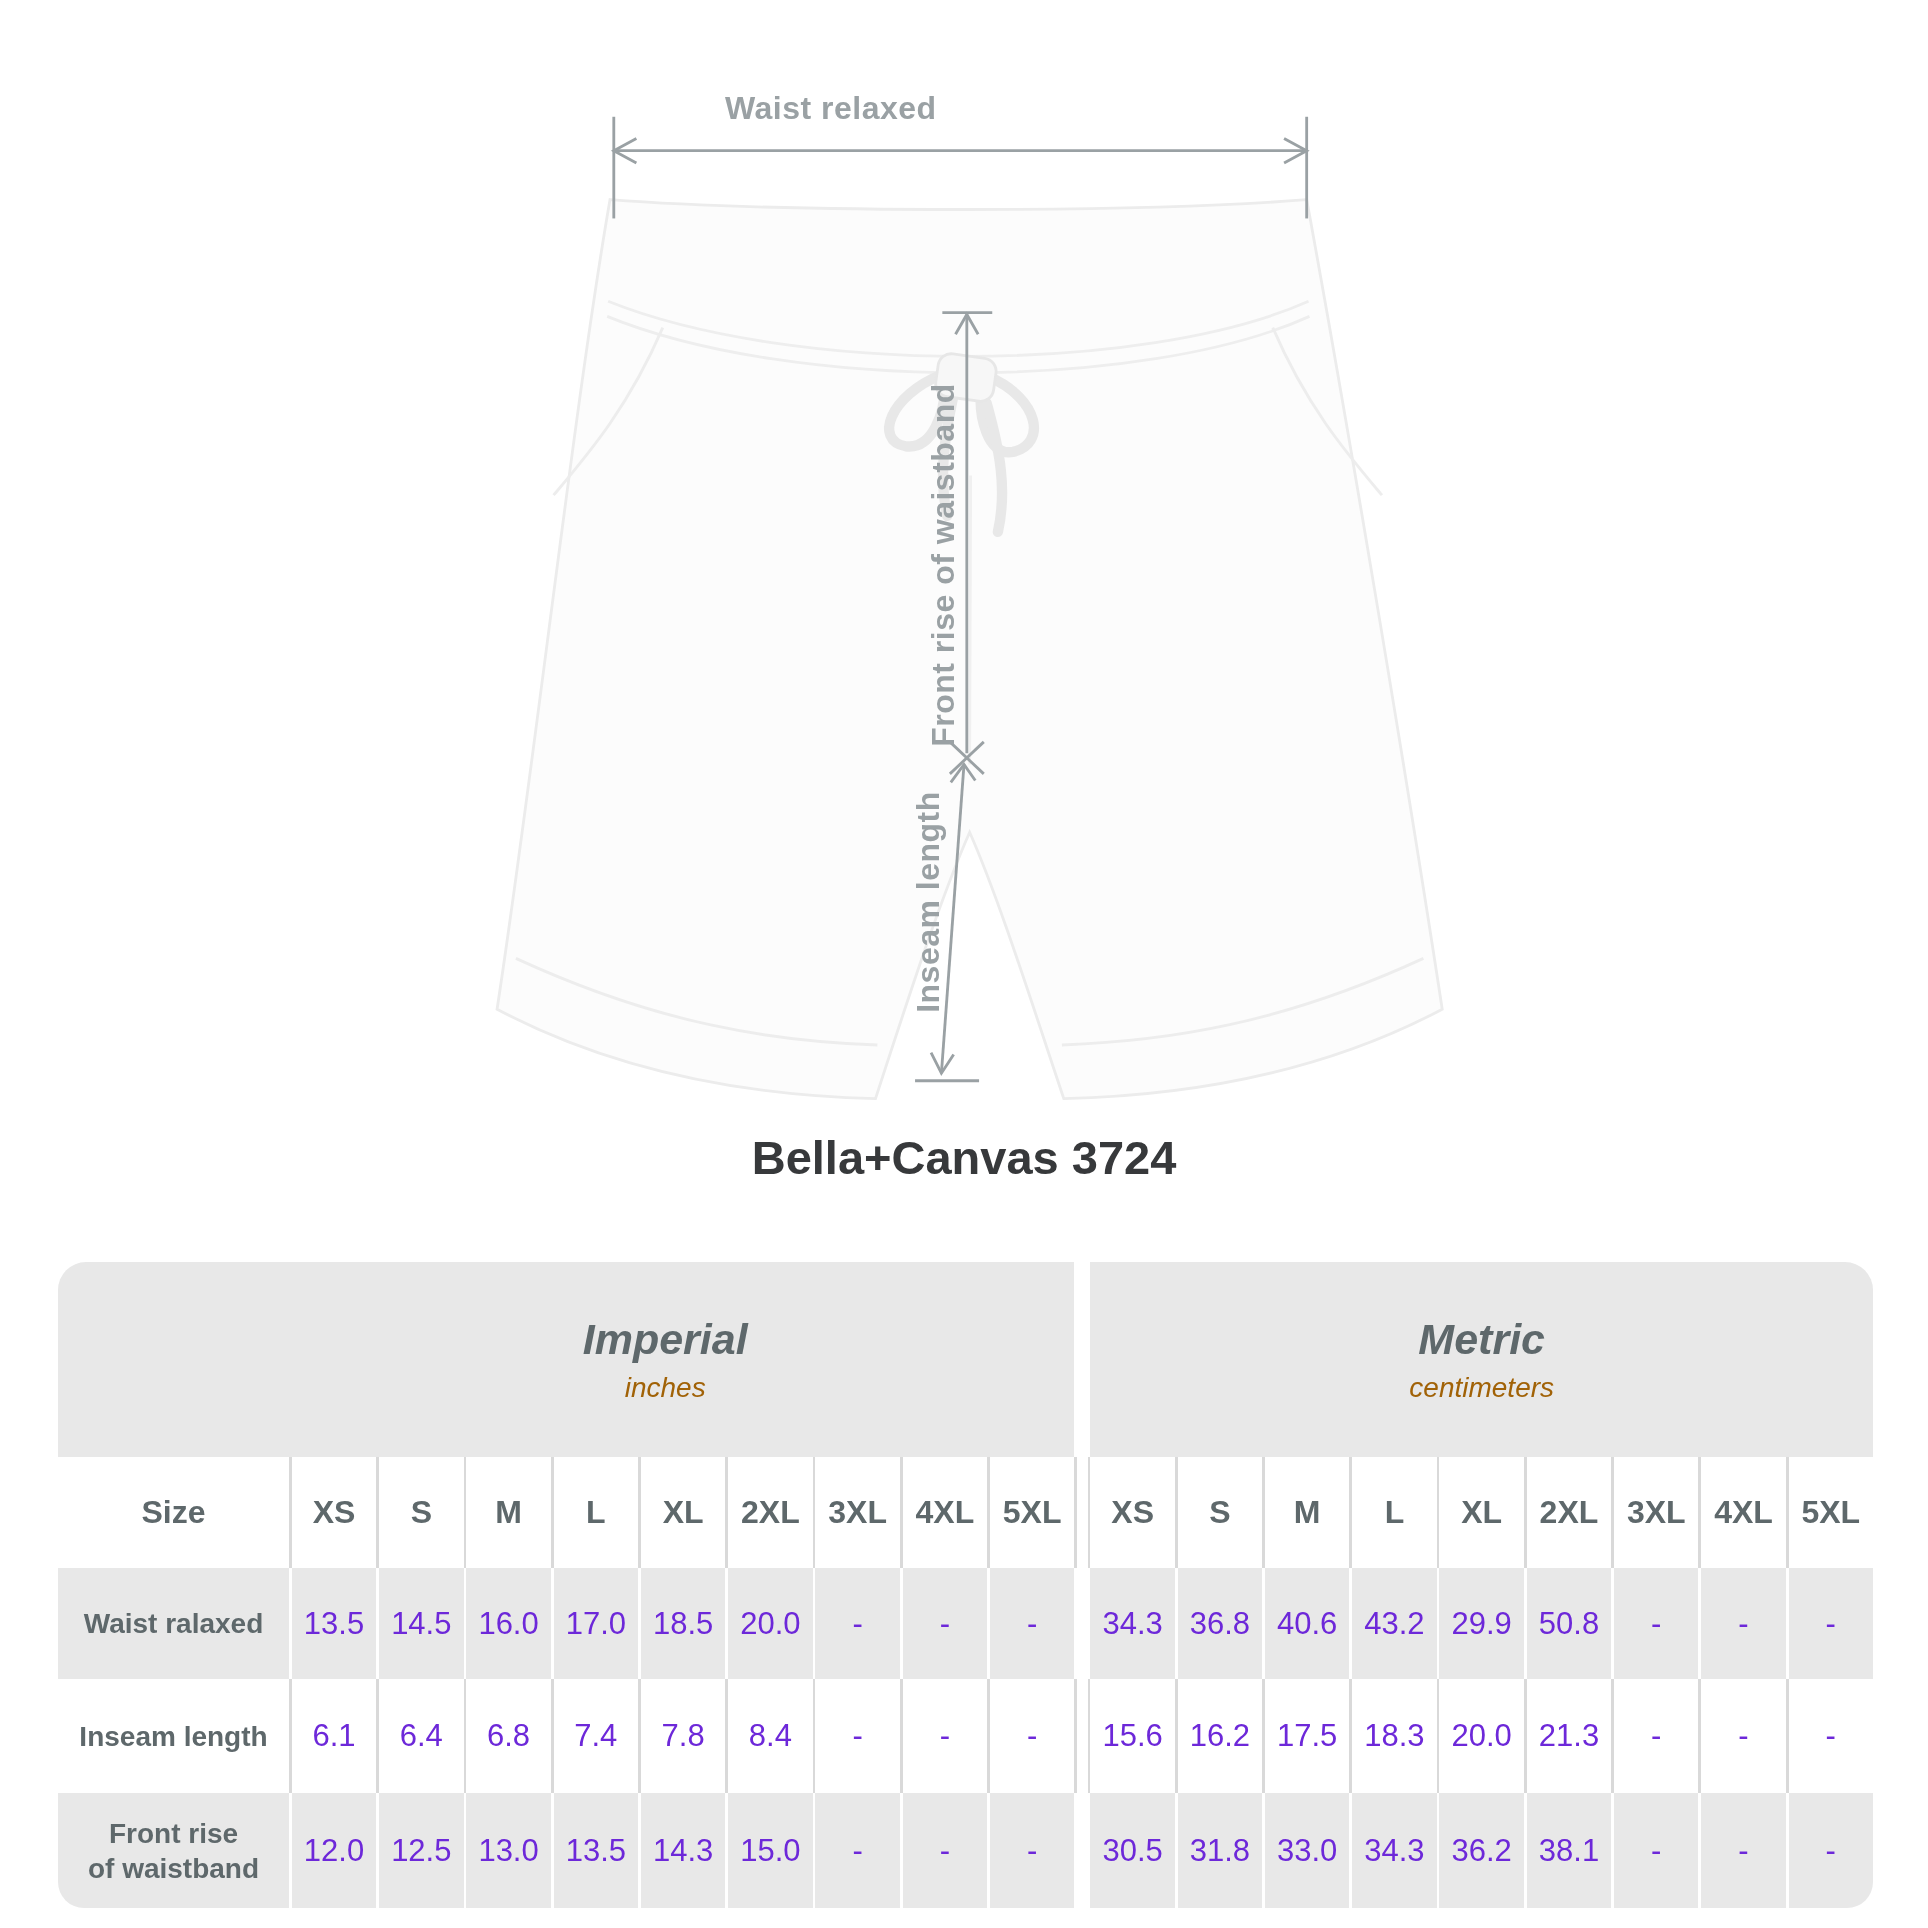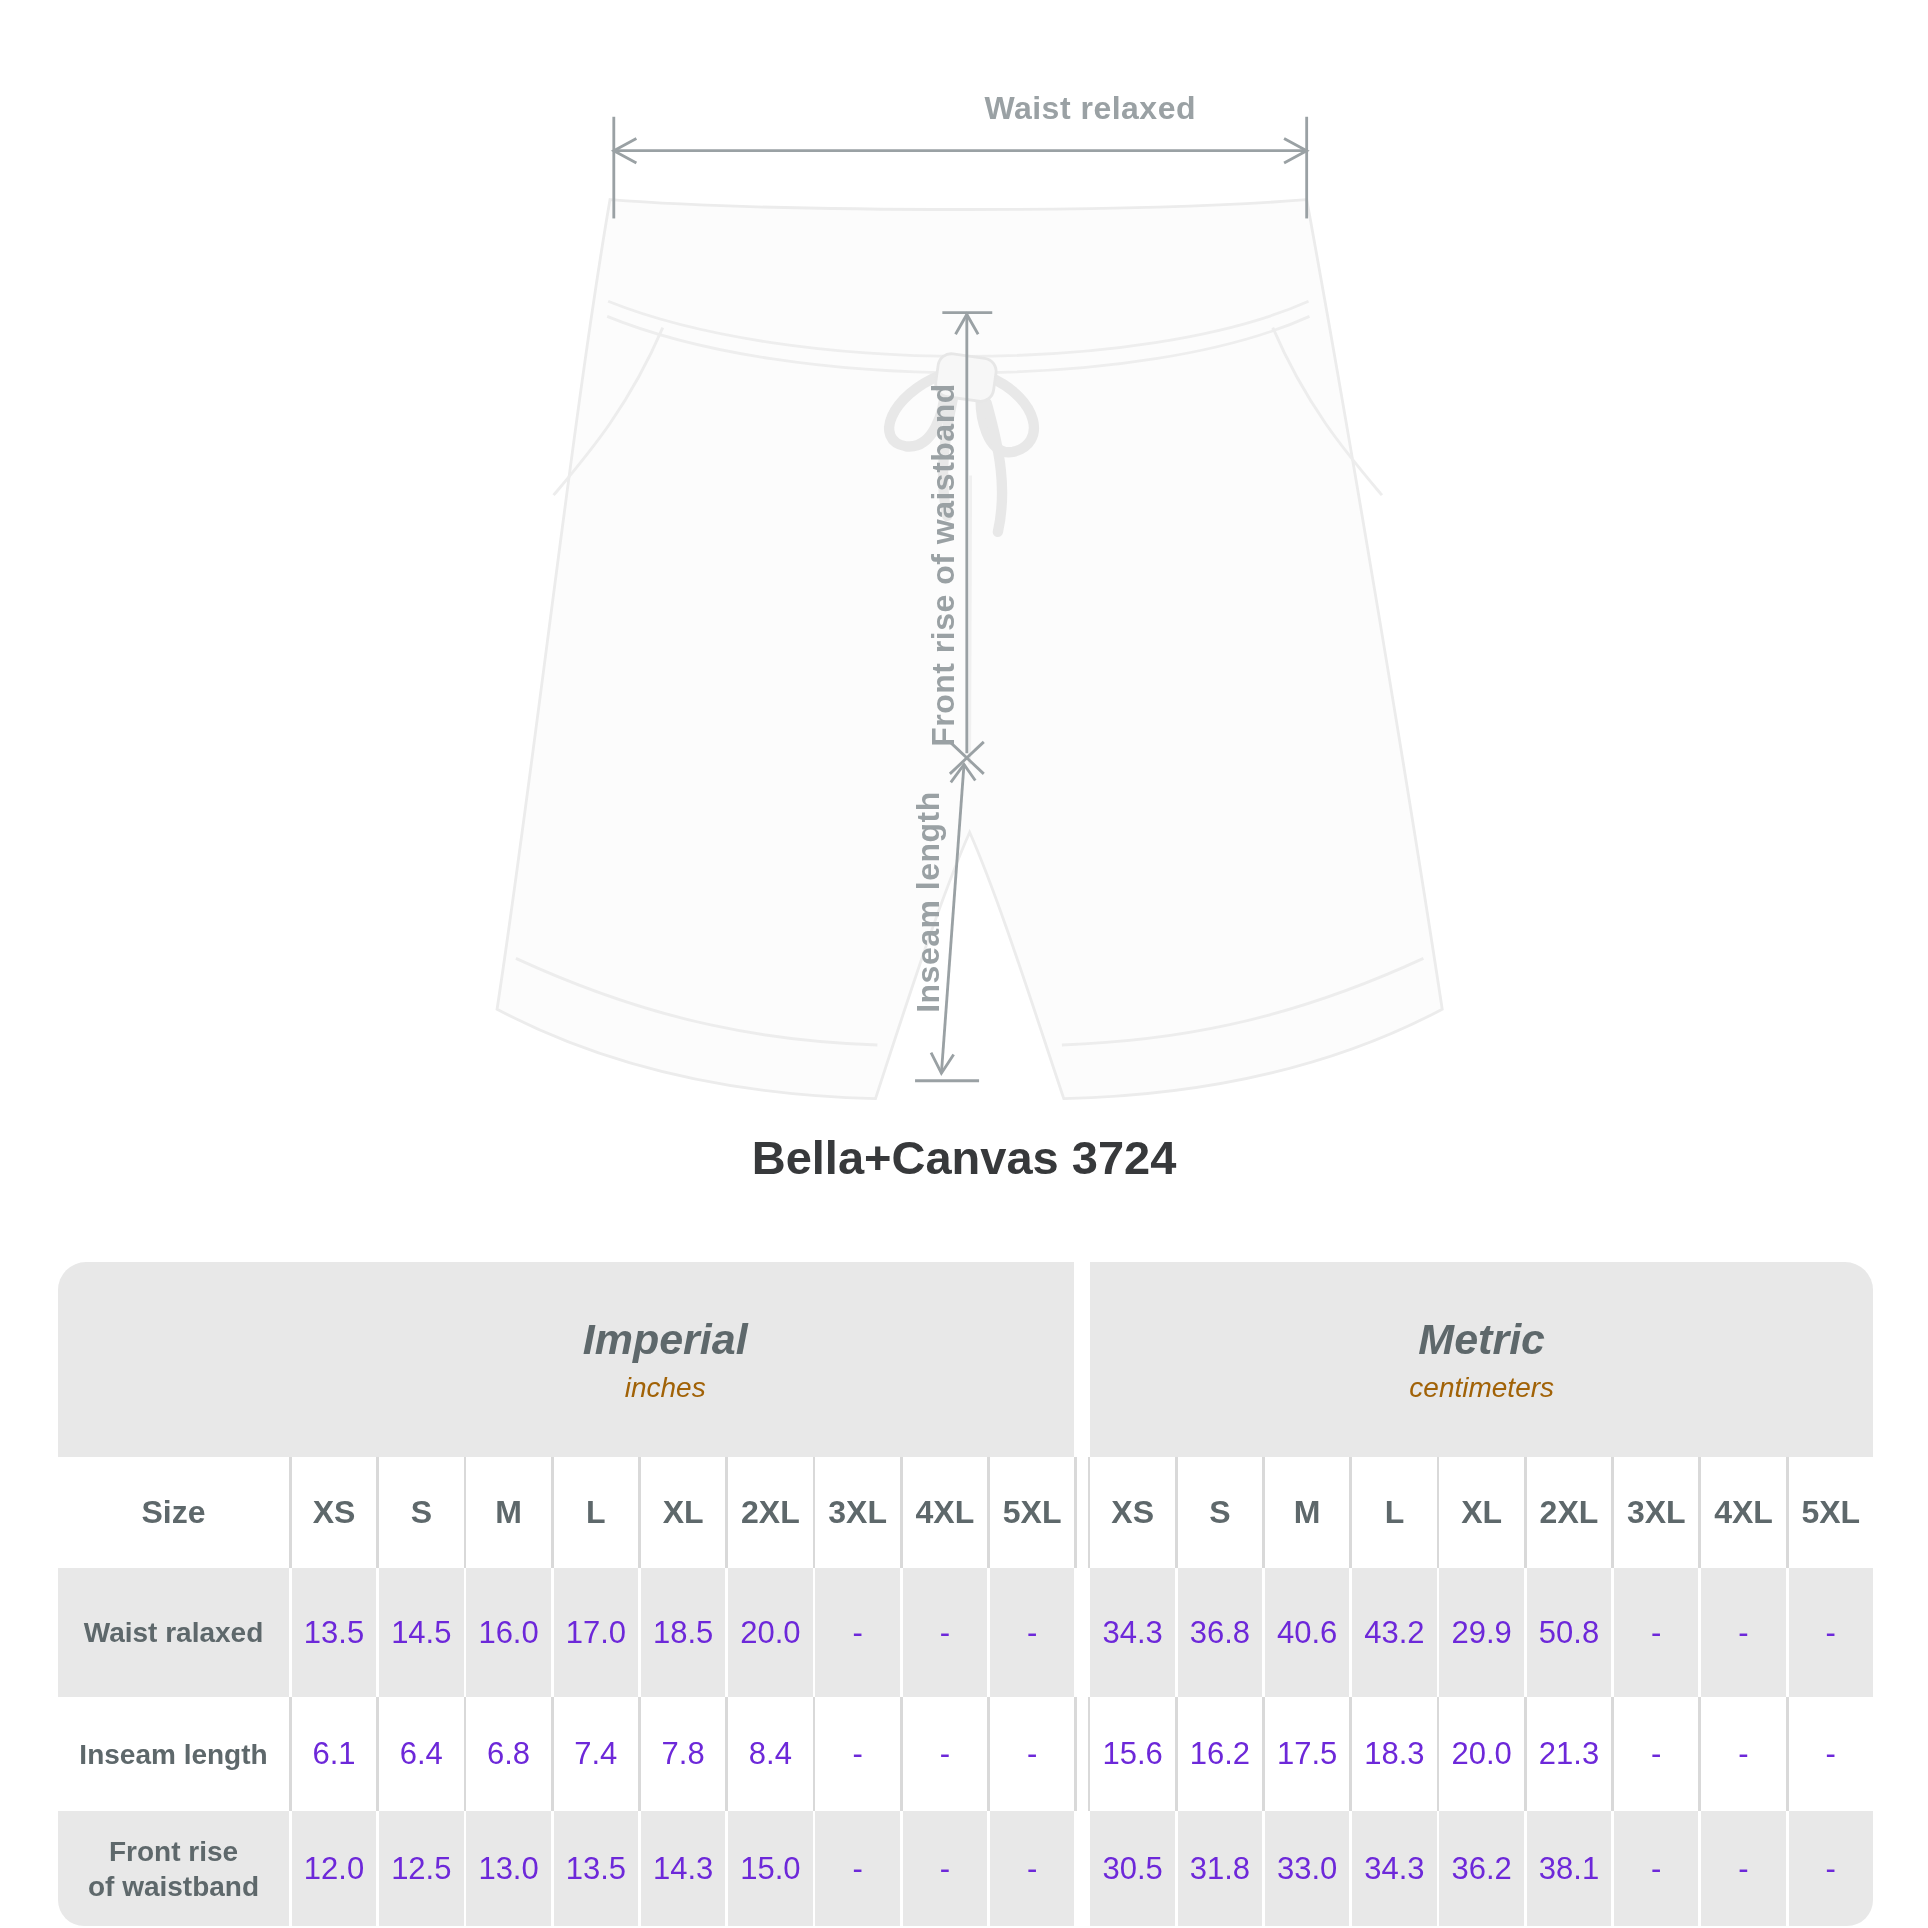--- a/index.html
+++ b/index.html
@@ -2,21 +2,21 @@
 <html style="font-size:15px"><head>
 <meta charset="utf-8">
 <style>
   html,body{margin:0;padding:0;background:#fff;}
   .canvas{position:relative;width:1928px;height:1928px;background:#ffffff;overflow:hidden;
           font-family:"Liberation Sans",sans-serif;}
 
   
   .anno{position:absolute;color:#9aa1a4;font-weight:bold;font-size:32px;letter-spacing:0.5px;}
   .anno.rot{transform:rotate(-90deg);}
-  #waist-label{left:725px;top:90px;width:471px;text-align:right;}
+  #waist-label{left:725px;top:90px;width:471px;text-align:left;}
   #front-rise-label{left:661px;top:546px;width:565px;height:38px;text-align:center;}
   #inseam-label{left:740px;top:883px;width:377px;height:38px;text-align:center;}
   #diagram-svg{position:absolute;left:0;top:0;}
 
   
   .title{position:absolute;left:0;right:0;top:1130px;text-align:center;
          font-size:47px;font-weight:bold;color:#37393b;}
   .subtitle{position:absolute;left:0;right:0;top:1192px;text-align:center;
             font-size:28px;font-style:italic;color:#55585a;}
 
@@ -26,21 +26,21 @@
   .thead{height:195px;background:#fff;}
   .half{display:flex;flex-direction:column;align-items:center;justify-content:center;background:#e8e8e8;}
   .half.left{grid-column:1 / span 10;border-radius:28px 0 0 0;padding-left:198px;}
   .half.right{grid-column:12 / span 9;border-radius:0 28px 0 0;}
   .group-name{font-size:43px;font-weight:bold;font-style:italic;color:#5e686b;}
   .group-unit{font-size:28px;font-style:italic;color:#a16207;margin-top:7.5px;}
 
   .cell{display:flex;flex-direction:column;align-items:center;justify-content:center;background:#fff;text-align:center;}
   .size-row{height:111px;background:#d9d9d9;}
   .size-row .cell{font-weight:bold;font-size:32px;color:#5e686b;}
-  .row-gray{height:129px;background:#ffffff;}
+  .row-gray{height:111px;background:#ffffff;}
   .row-gray .cell{background:#e8e8e8;}
   .row-white{height:114px;background:#d9d9d9;}
   .row-white .cell{background:#ffffff;}
   .row-last{height:115px;}
   .row-last .cell:first-child{border-radius:0 0 0 26px;}
   .row-last .cell:last-child{border-radius:0 0 26px 0;}
   .label-cell{font-weight:bold;font-size:28px;color:#5e686b;line-height:1.25;}
   .label-cell span{display:block;}
   .val{font-size:31px;color:#6d28d9;font-weight:normal;}
   .spacer-cell{background:#ffffff !important;}

